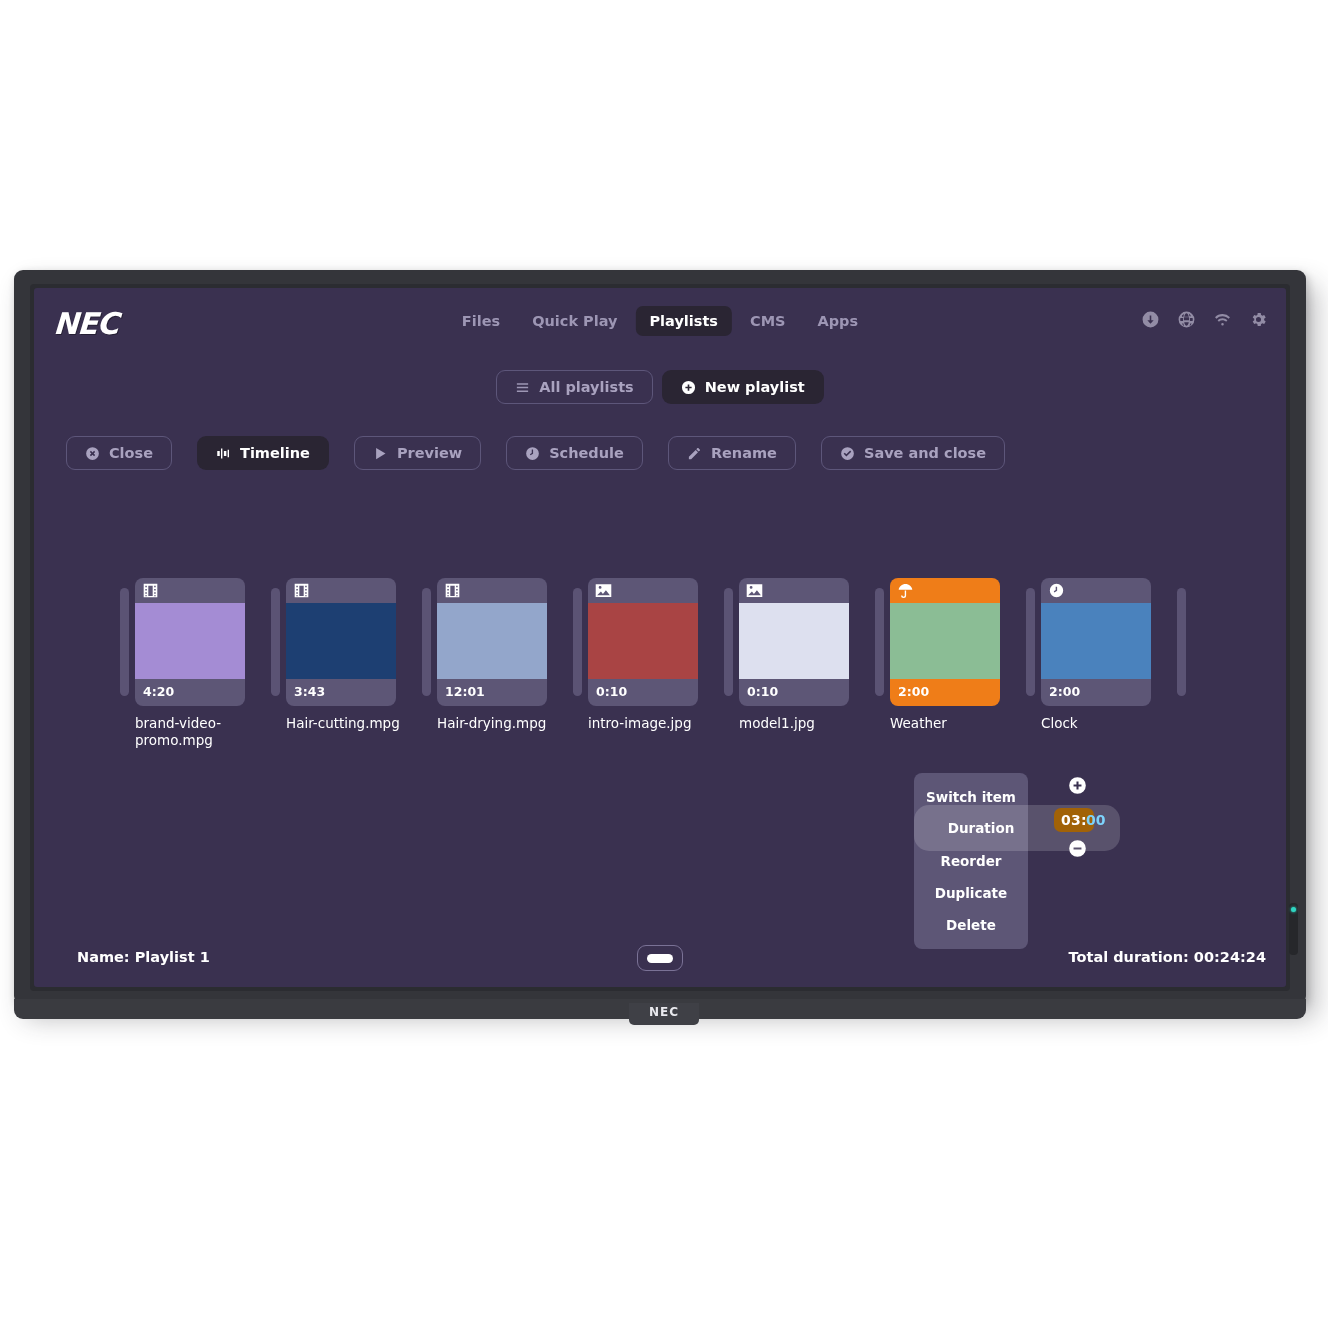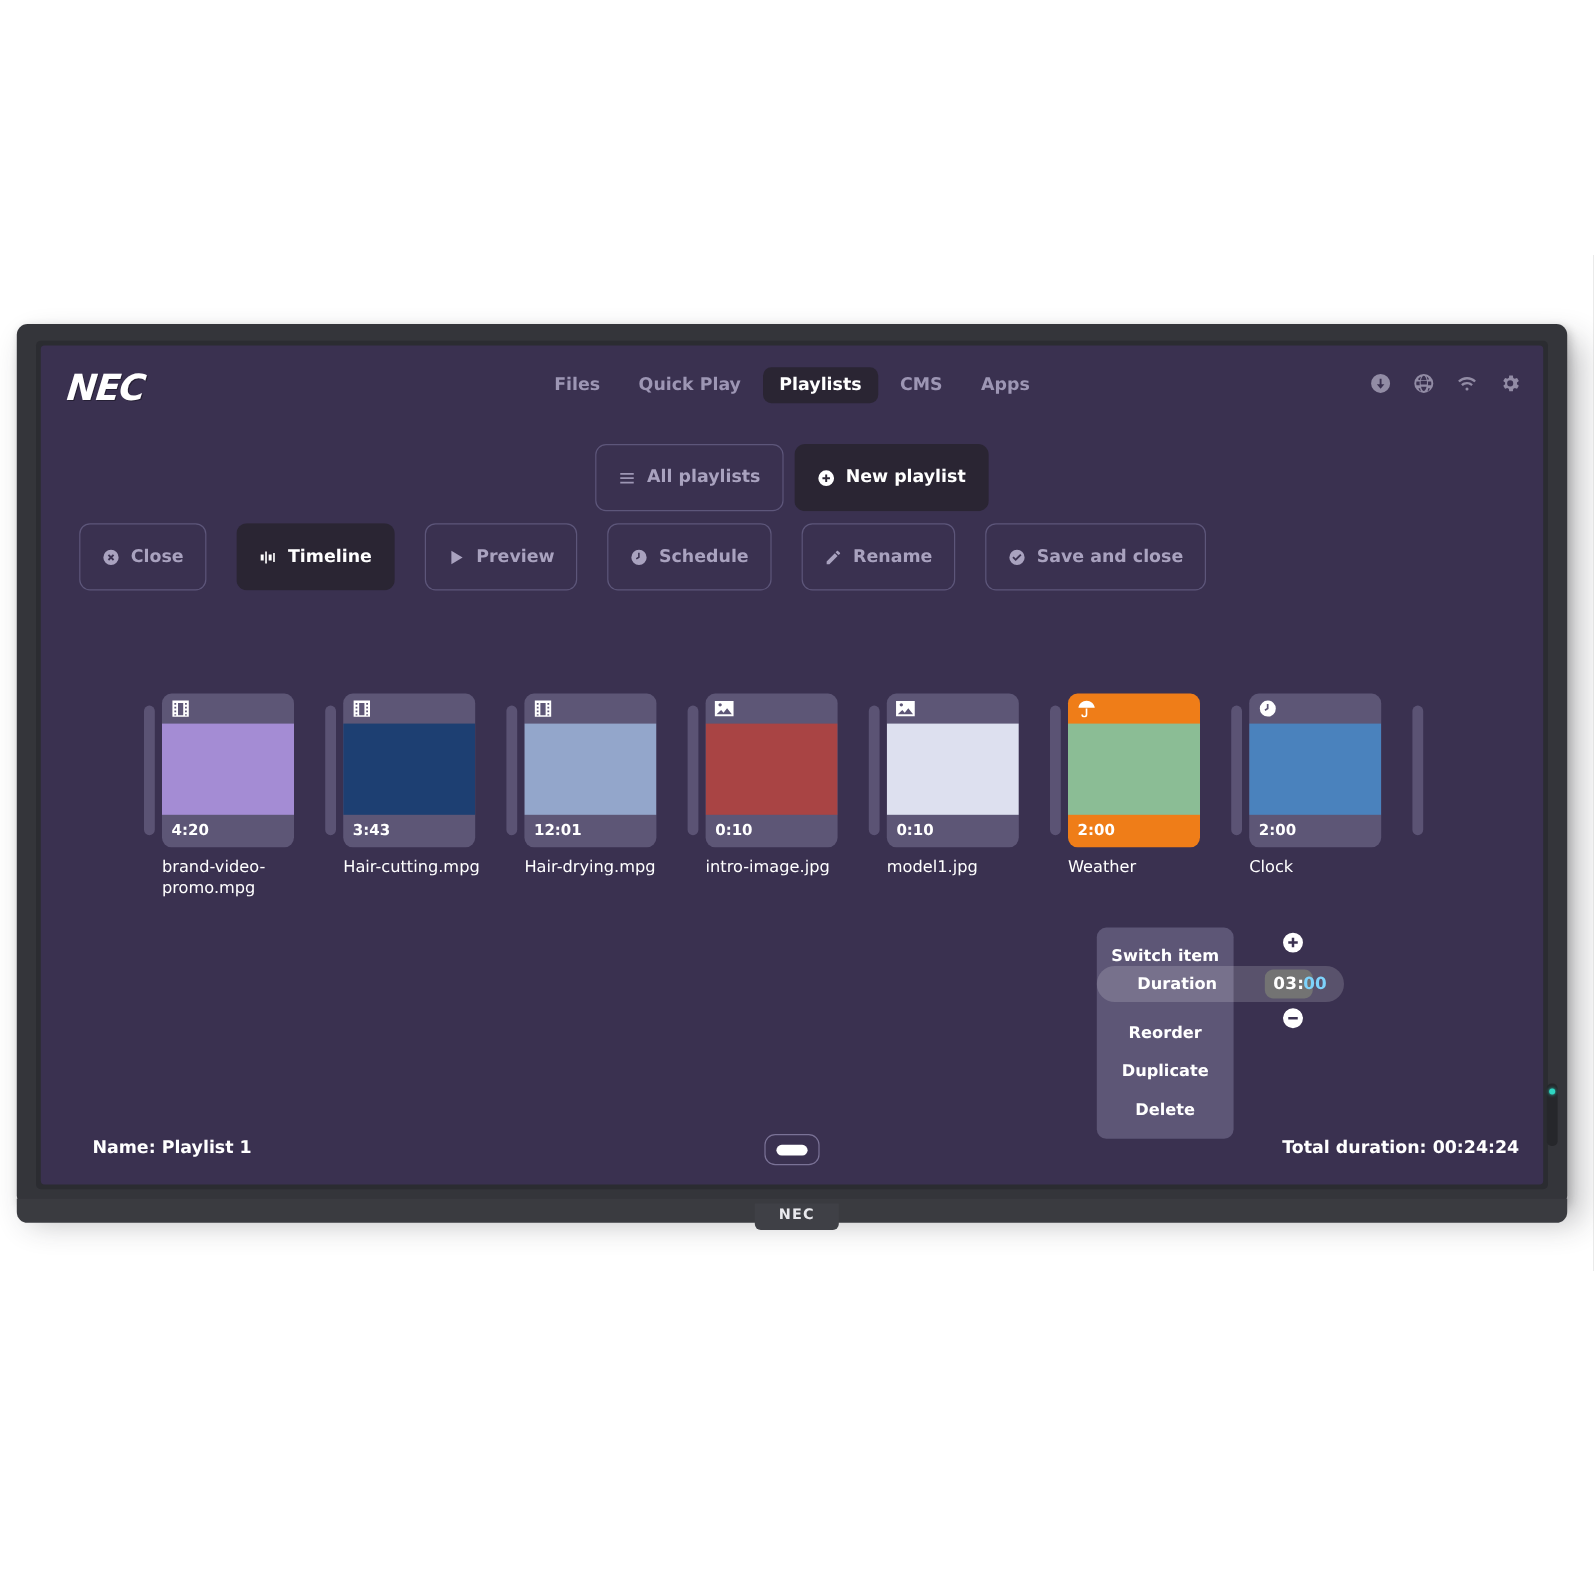--- a/index.html
+++ b/index.html
@@ -120,21 +120,21 @@
   .sicon svg { display: block; width: 19px; height: 19px; fill: #c9c4da; }
 
   
   .playlist-bar {
     position: absolute;
     left: 0; top: 82px; width: 1252px;
     display: flex; justify-content: center; align-items: center; gap: 9px;
   }
   .btn {
     display: flex; align-items: center; gap: 9px;
-    padding: 19px 18px;
+    padding: 8px 18px;
     border-radius: 9px;
     font-size: 14.5px;
     font-weight: bold;
     color: #a9a2bf;
     border: 1.4px solid #5d567a;
     background: transparent;
     white-space: nowrap;
   }
   .btn.solid {
     background: #2a2533;
@@ -207,36 +207,36 @@
     height: 32px; line-height: 32px;
     text-align: center;
     color: #ffffff;
     font-size: 13.5px;
     font-weight: bold;
     position: relative;
   }
   .dur-row {
     position: absolute;
     left: 880px; top: 517px;
-    width: 206px; height: 30px;
+    width: 206px; height: 46px;
     background: rgba(255,255,255,0.16);
     border-radius: 15px;
     z-index: 6;
     display: flex; align-items: center;
   }
   .dur-row-label {
     width: 134px; text-align: center;
     color: #ffffff; font-size: 13.5px; font-weight: bold;
   }
   .dur-pill {
     position: absolute;
     left: 140px; top: 3px;
     height: 24px;
     padding: 0 7px;
-    background: #737373;
+    background: #a16207;
     border-radius: 7px;
     color: #ffffff;
     font-size: 14px; font-weight: bold;
     line-height: 24px;
     letter-spacing: .3px;
   }
   .dur-rest {
     position: absolute;
     left: 172px; top: 3px;
     height: 24px; line-height: 24px;

